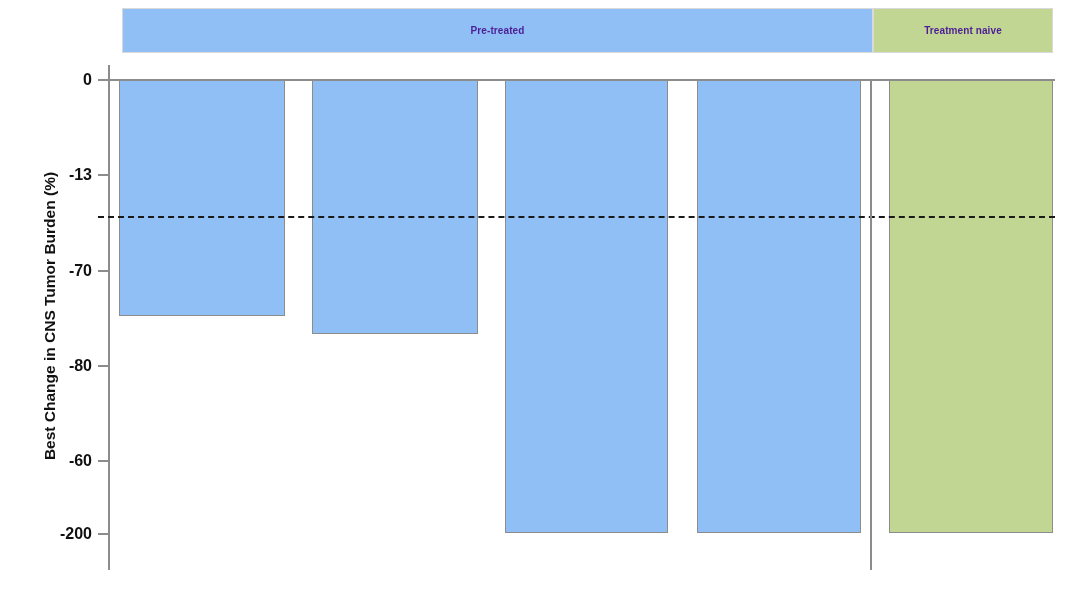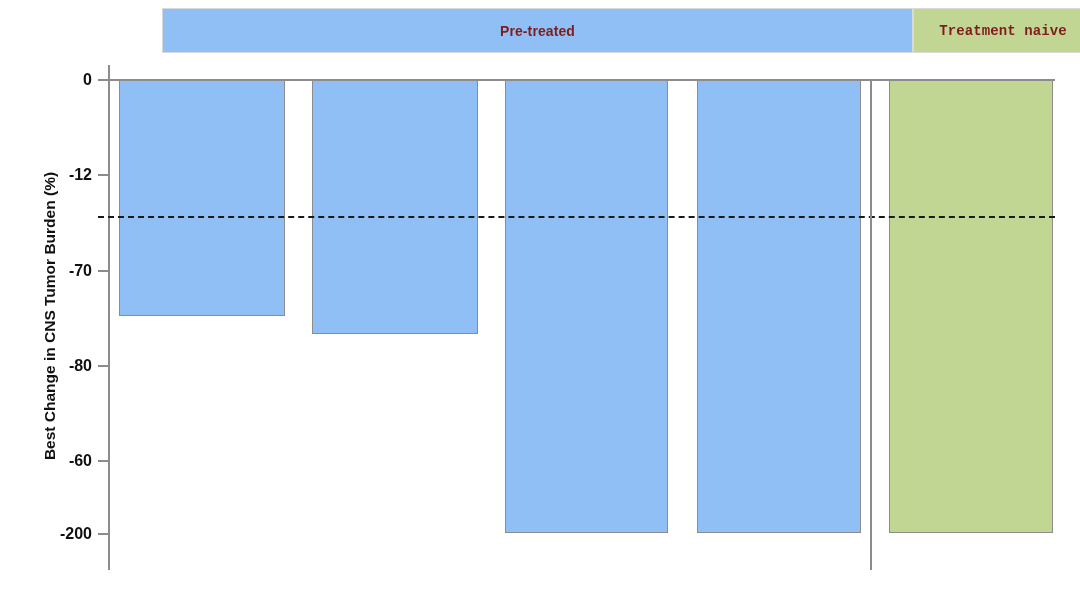--- a/index.html
+++ b/index.html
@@ -19,38 +19,36 @@
   }
 
   
   .group-banner {
     position: absolute;
     box-sizing: border-box;
     border: 1px solid #d9d9d9;
     display: flex;
     align-items: center;
     justify-content: center;
-    font-size: 14px;
+    font-size: 10px;
     font-weight: bold;
-    color: #7f1d1d;
+    color: #4c1d95;
     letter-spacing: 0.1px;
-    margin-left: 40px;
   }
   #banner-pretreated {
     left: 122px;
     top: 8px;
     width: 751px;
     height: 45px;
   }
   #banner-naive {
     left: 873px;
     top: 8px;
     width: 180px;
     height: 45px;
-    font-family: Liberation Mono, monospace;
   }
 
   
   #plot-area {
     position: absolute;
     left: 0;
     top: 0;
     width: 1080px;
     height: 590px;
   }
@@ -160,21 +158,21 @@
     <div id="y-axis-spine"></div>
     <div id="zero-line"></div>
 
     <div class="tick-wrap" style="top:80px;">
       <div class="y-tick" style="top:-1px;"></div>
       <div class="y-tick-label">0</div>
     </div>
 
     <div class="tick-wrap" style="top:175px;">
       <div class="y-tick" style="top:-1px;"></div>
-      <div class="y-tick-label">-12</div>
+      <div class="y-tick-label">-13</div>
     </div>
 
     <div class="tick-wrap" style="top:271px;">
       <div class="y-tick" style="top:-1px;"></div>
       <div class="y-tick-label">-70</div>
     </div>
 
     <div class="tick-wrap" style="top:366px;">
       <div class="y-tick" style="top:-1px;"></div>
       <div class="y-tick-label">-80</div>

